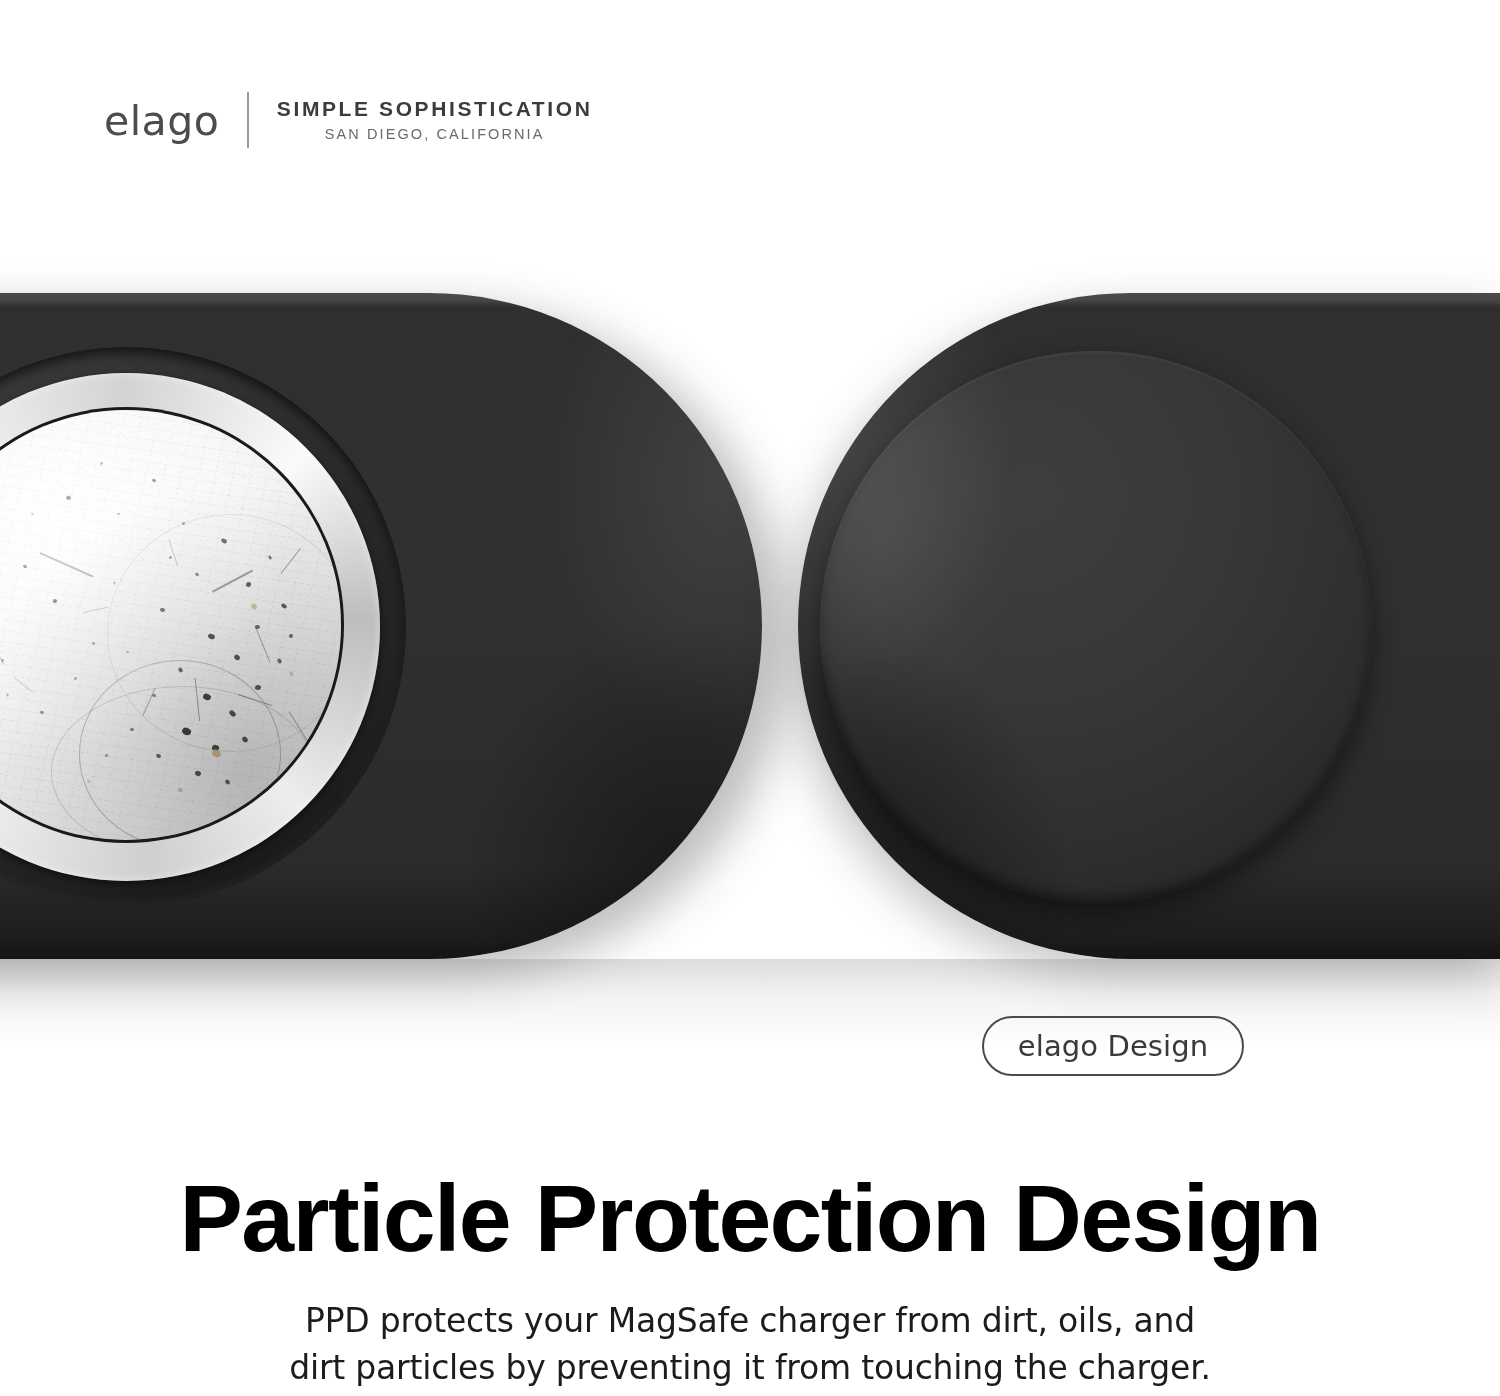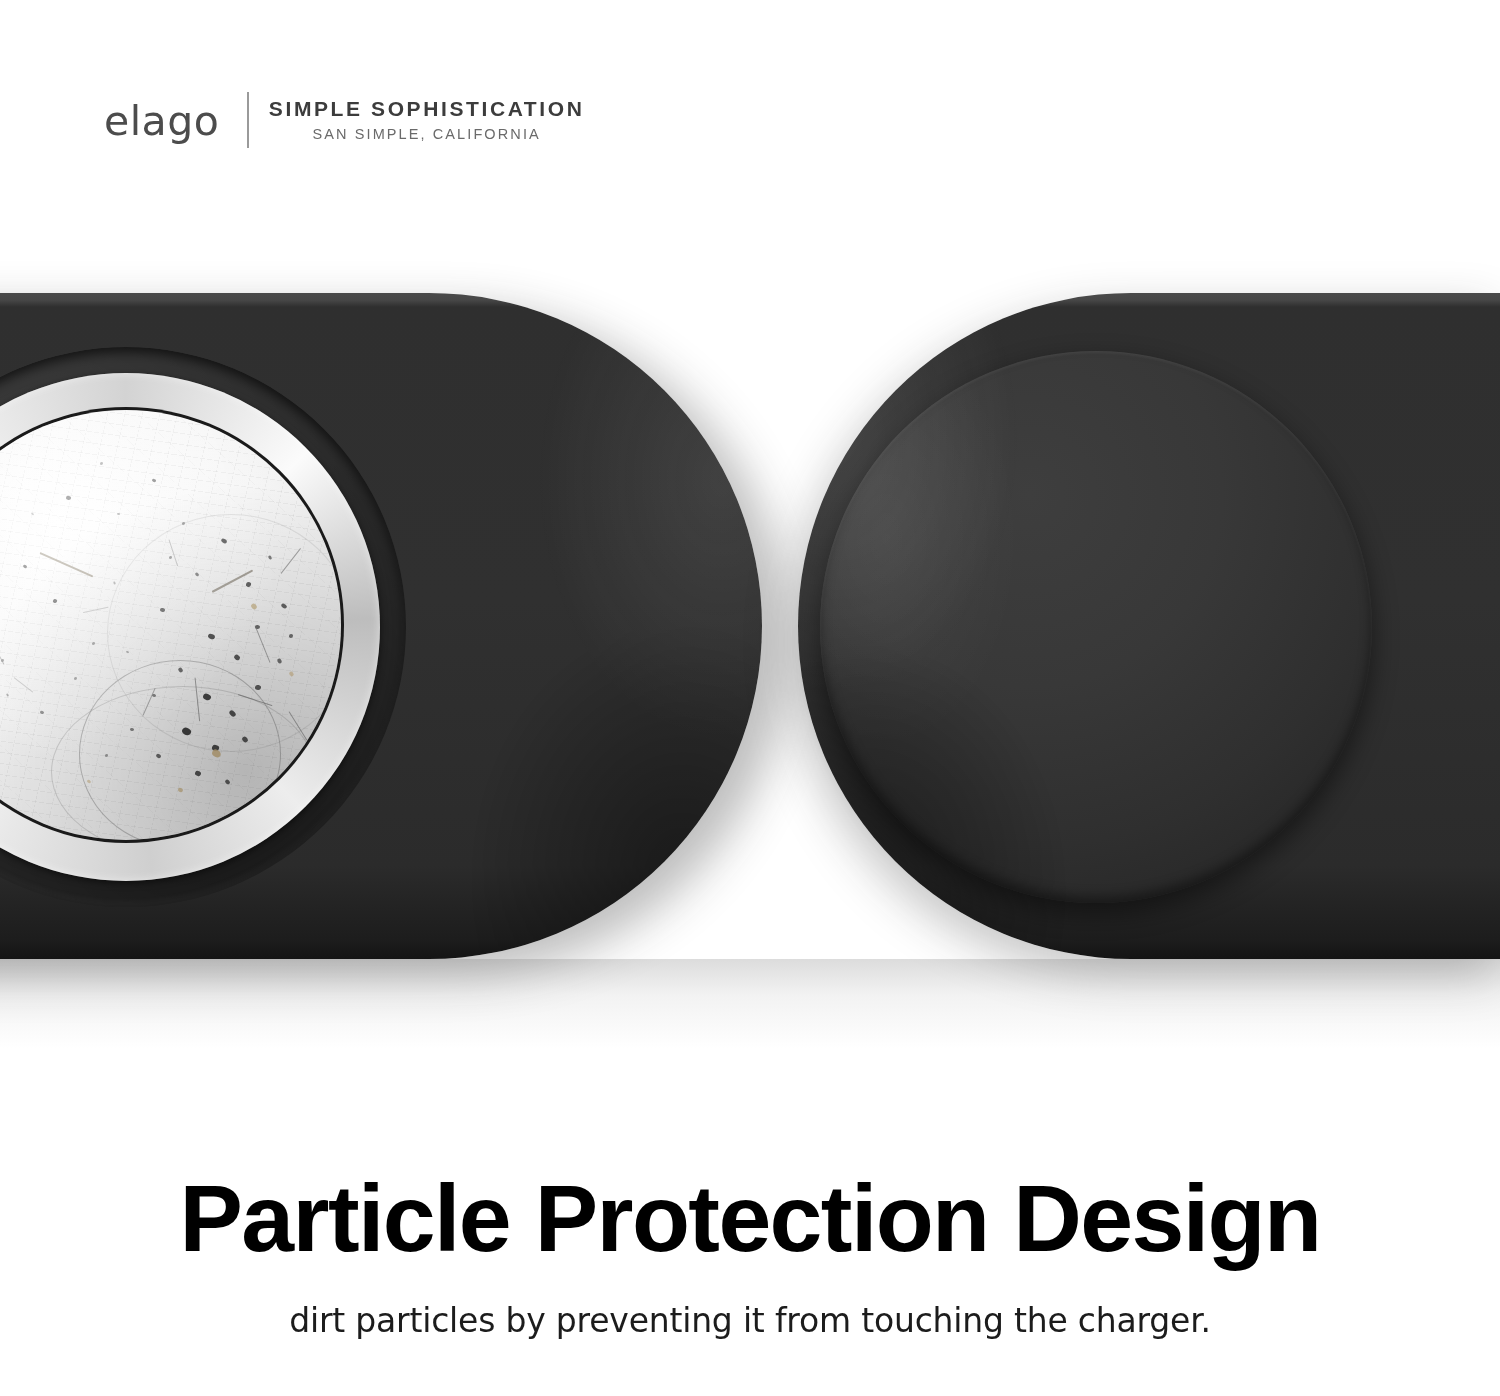--- a/index.html
+++ b/index.html
@@ -41,21 +41,21 @@
     top: 1px;
     text-align: right;
   }
   .brand-divider {
     width: 1.5px;
     height: 56px;
     background: #9a9a9a;
     flex: none;
   }
   .brand-text {
-    padding-left: 20px;
+    padding-left: 28px;
     display: flex;
     flex-direction: column;
     align-items: center;
     justify-content: space-between;
   }
   .brand-tagline {
     font-family: "Liberation Sans", sans-serif;
     font-size: 21px;
     font-weight: 700;
     letter-spacing: 2.6px;
@@ -334,21 +334,21 @@
 </head>
 <body>
 
 <div class="page">
 
   <div class="brand">
     <div class="brand-logo">elago</div>
     <div class="brand-divider"></div>
     <div class="brand-text">
       <div class="brand-tagline">SIMPLE SOPHISTICATION</div>
-      <div class="brand-location">SAN SIMPLE, CALIFORNIA</div>
+      <div class="brand-location">SAN DIEGO, CALIFORNIA</div>
     </div>
   </div>
 
   <div class="stage">
 
     <div class="product product-left">
       <div class="bezel">
         <div class="ring">
           <div class="groove">
             <div class="charger-face">
@@ -425,19 +425,21 @@
     <div class="product product-right">
       <div class="disc">
         <div class="disc-sheen"></div>
       </div>
     </div>
 
   </div>
 
   <div class="ground-shadow"></div>
 
+  <div class="pill pill-right">elago Design</div>
 
   <div class="headline">Particle Protection Design</div>
   <div class="subcopy">
+    <span>PPD protects your MagSafe charger from dirt, oils, and</span>
     <span>dirt particles by preventing it from touching the charger.</span>
   </div>
 
 </div>
 
 </body></html>

